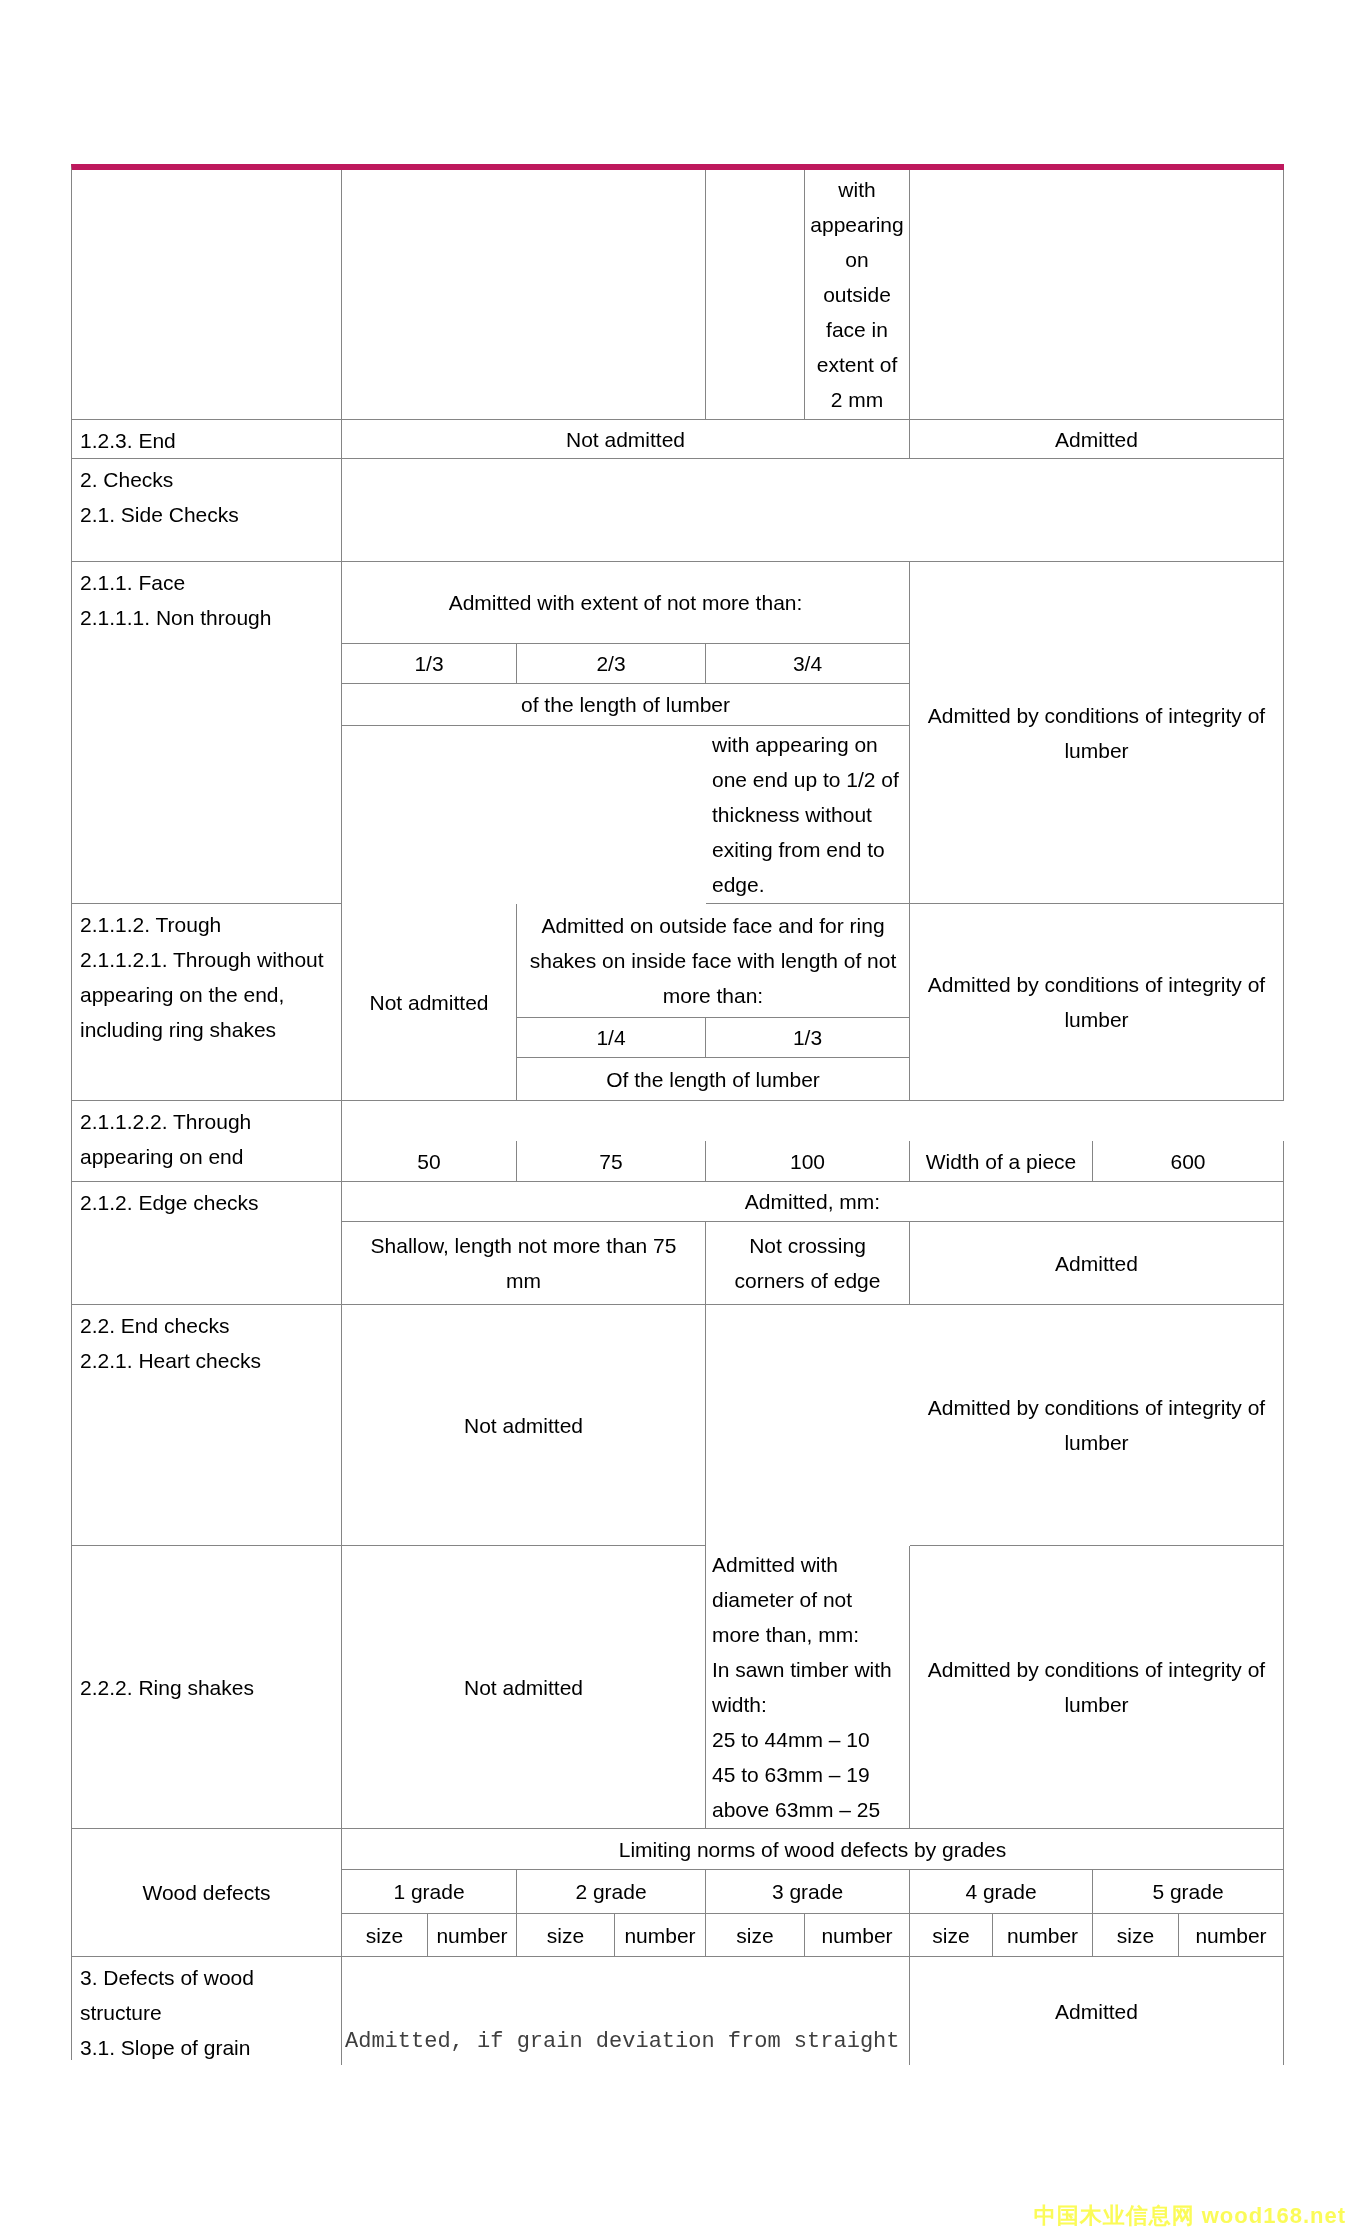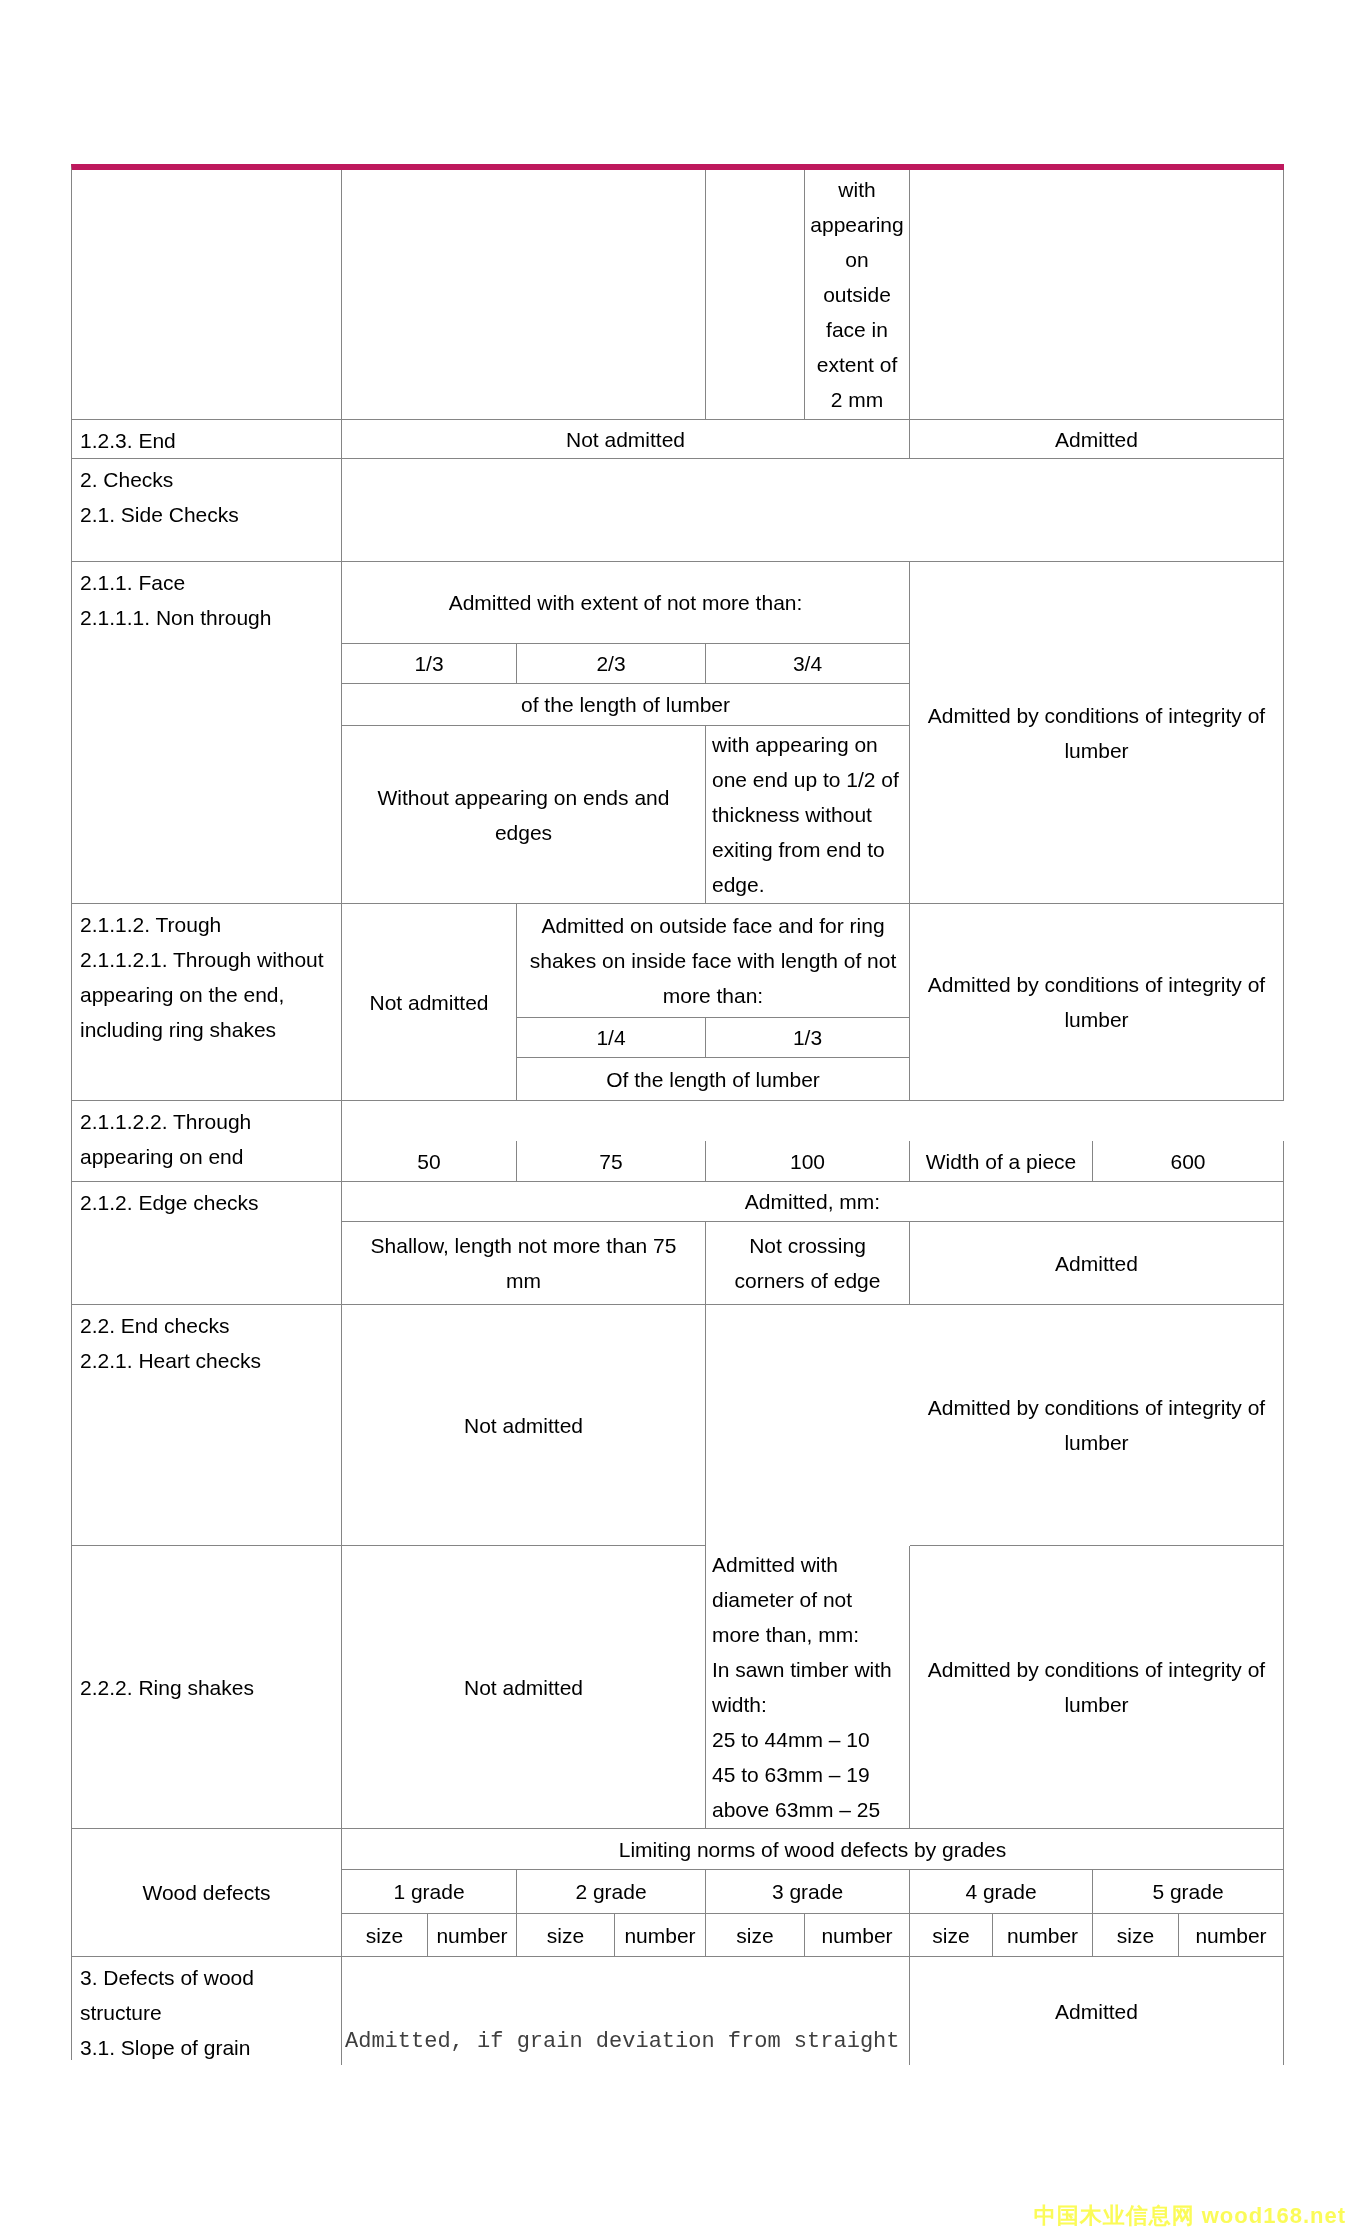--- a/index.html
+++ b/index.html
@@ -47,22 +47,20 @@
 2.1. Side Checks</div>
     <div class="cell" style="left:270px;top:289px;width:942px;height:103px"></div>
 
     <div class="cell lbl" style="left:0;top:392px;width:270px;height:342px">2.1.1. Face
 2.1.1.1. Non through</div>
     <div class="cell" style="left:270px;top:392px;width:568px;height:82px">Admitted with extent of not more than:</div>
     <div class="cell" style="left:270px;top:474px;width:175px;height:40px">1/3</div>
     <div class="cell" style="left:445px;top:474px;width:189px;height:40px">2/3</div>
     <div class="cell" style="left:634px;top:474px;width:204px;height:40px">3/4</div>
     <div class="cell" style="left:270px;top:514px;width:568px;height:42px">of the length of lumber</div>
-    <div class="cell" style="left:270px;top:556px;width:364px;height:178px">Without appearing on ends and
-edges</div>
     <div class="cell leftcell" style="left:634px;top:556px;width:204px;height:178px">with appearing on
 one end up to 1/2 of
 thickness without
 exiting from end to
 edge.</div>
     <div class="cell" style="left:838px;top:392px;width:374px;height:342px">Admitted by conditions of integrity of
 lumber</div>
 
     <div class="cell lbl" style="left:0;top:734px;width:270px;height:197px">2.1.1.2. Trough
 2.1.1.2.1. Through without

